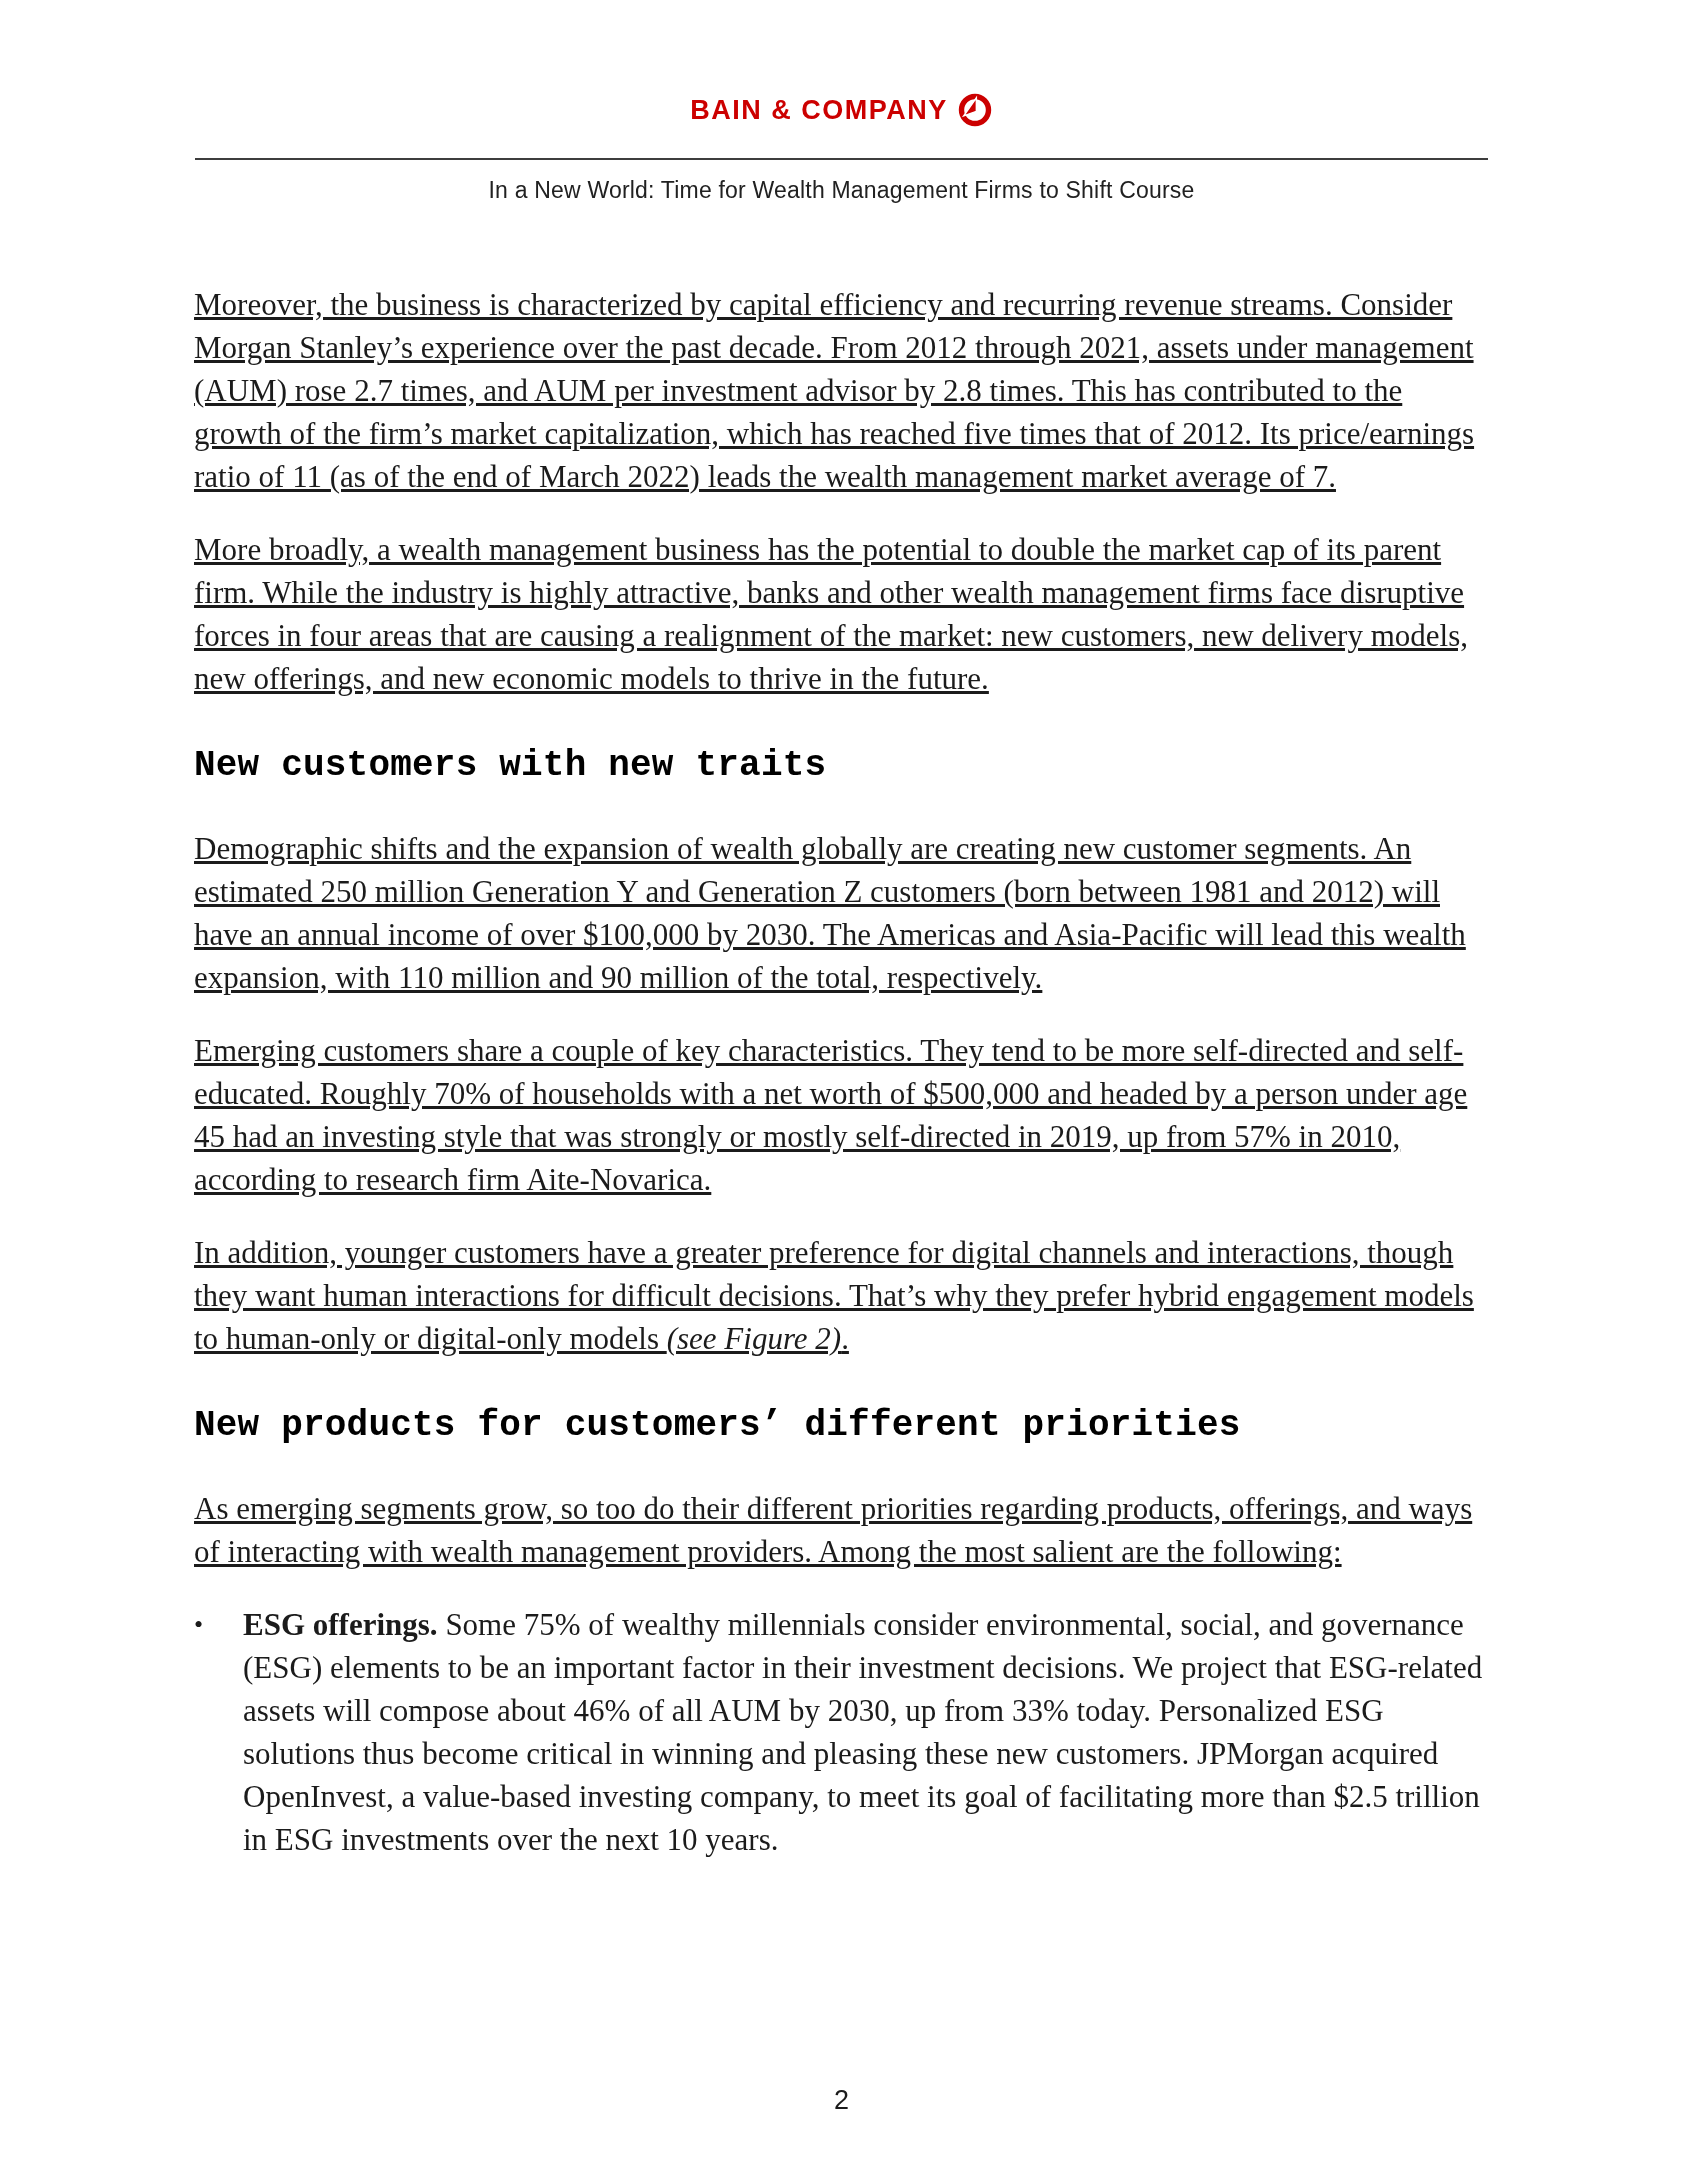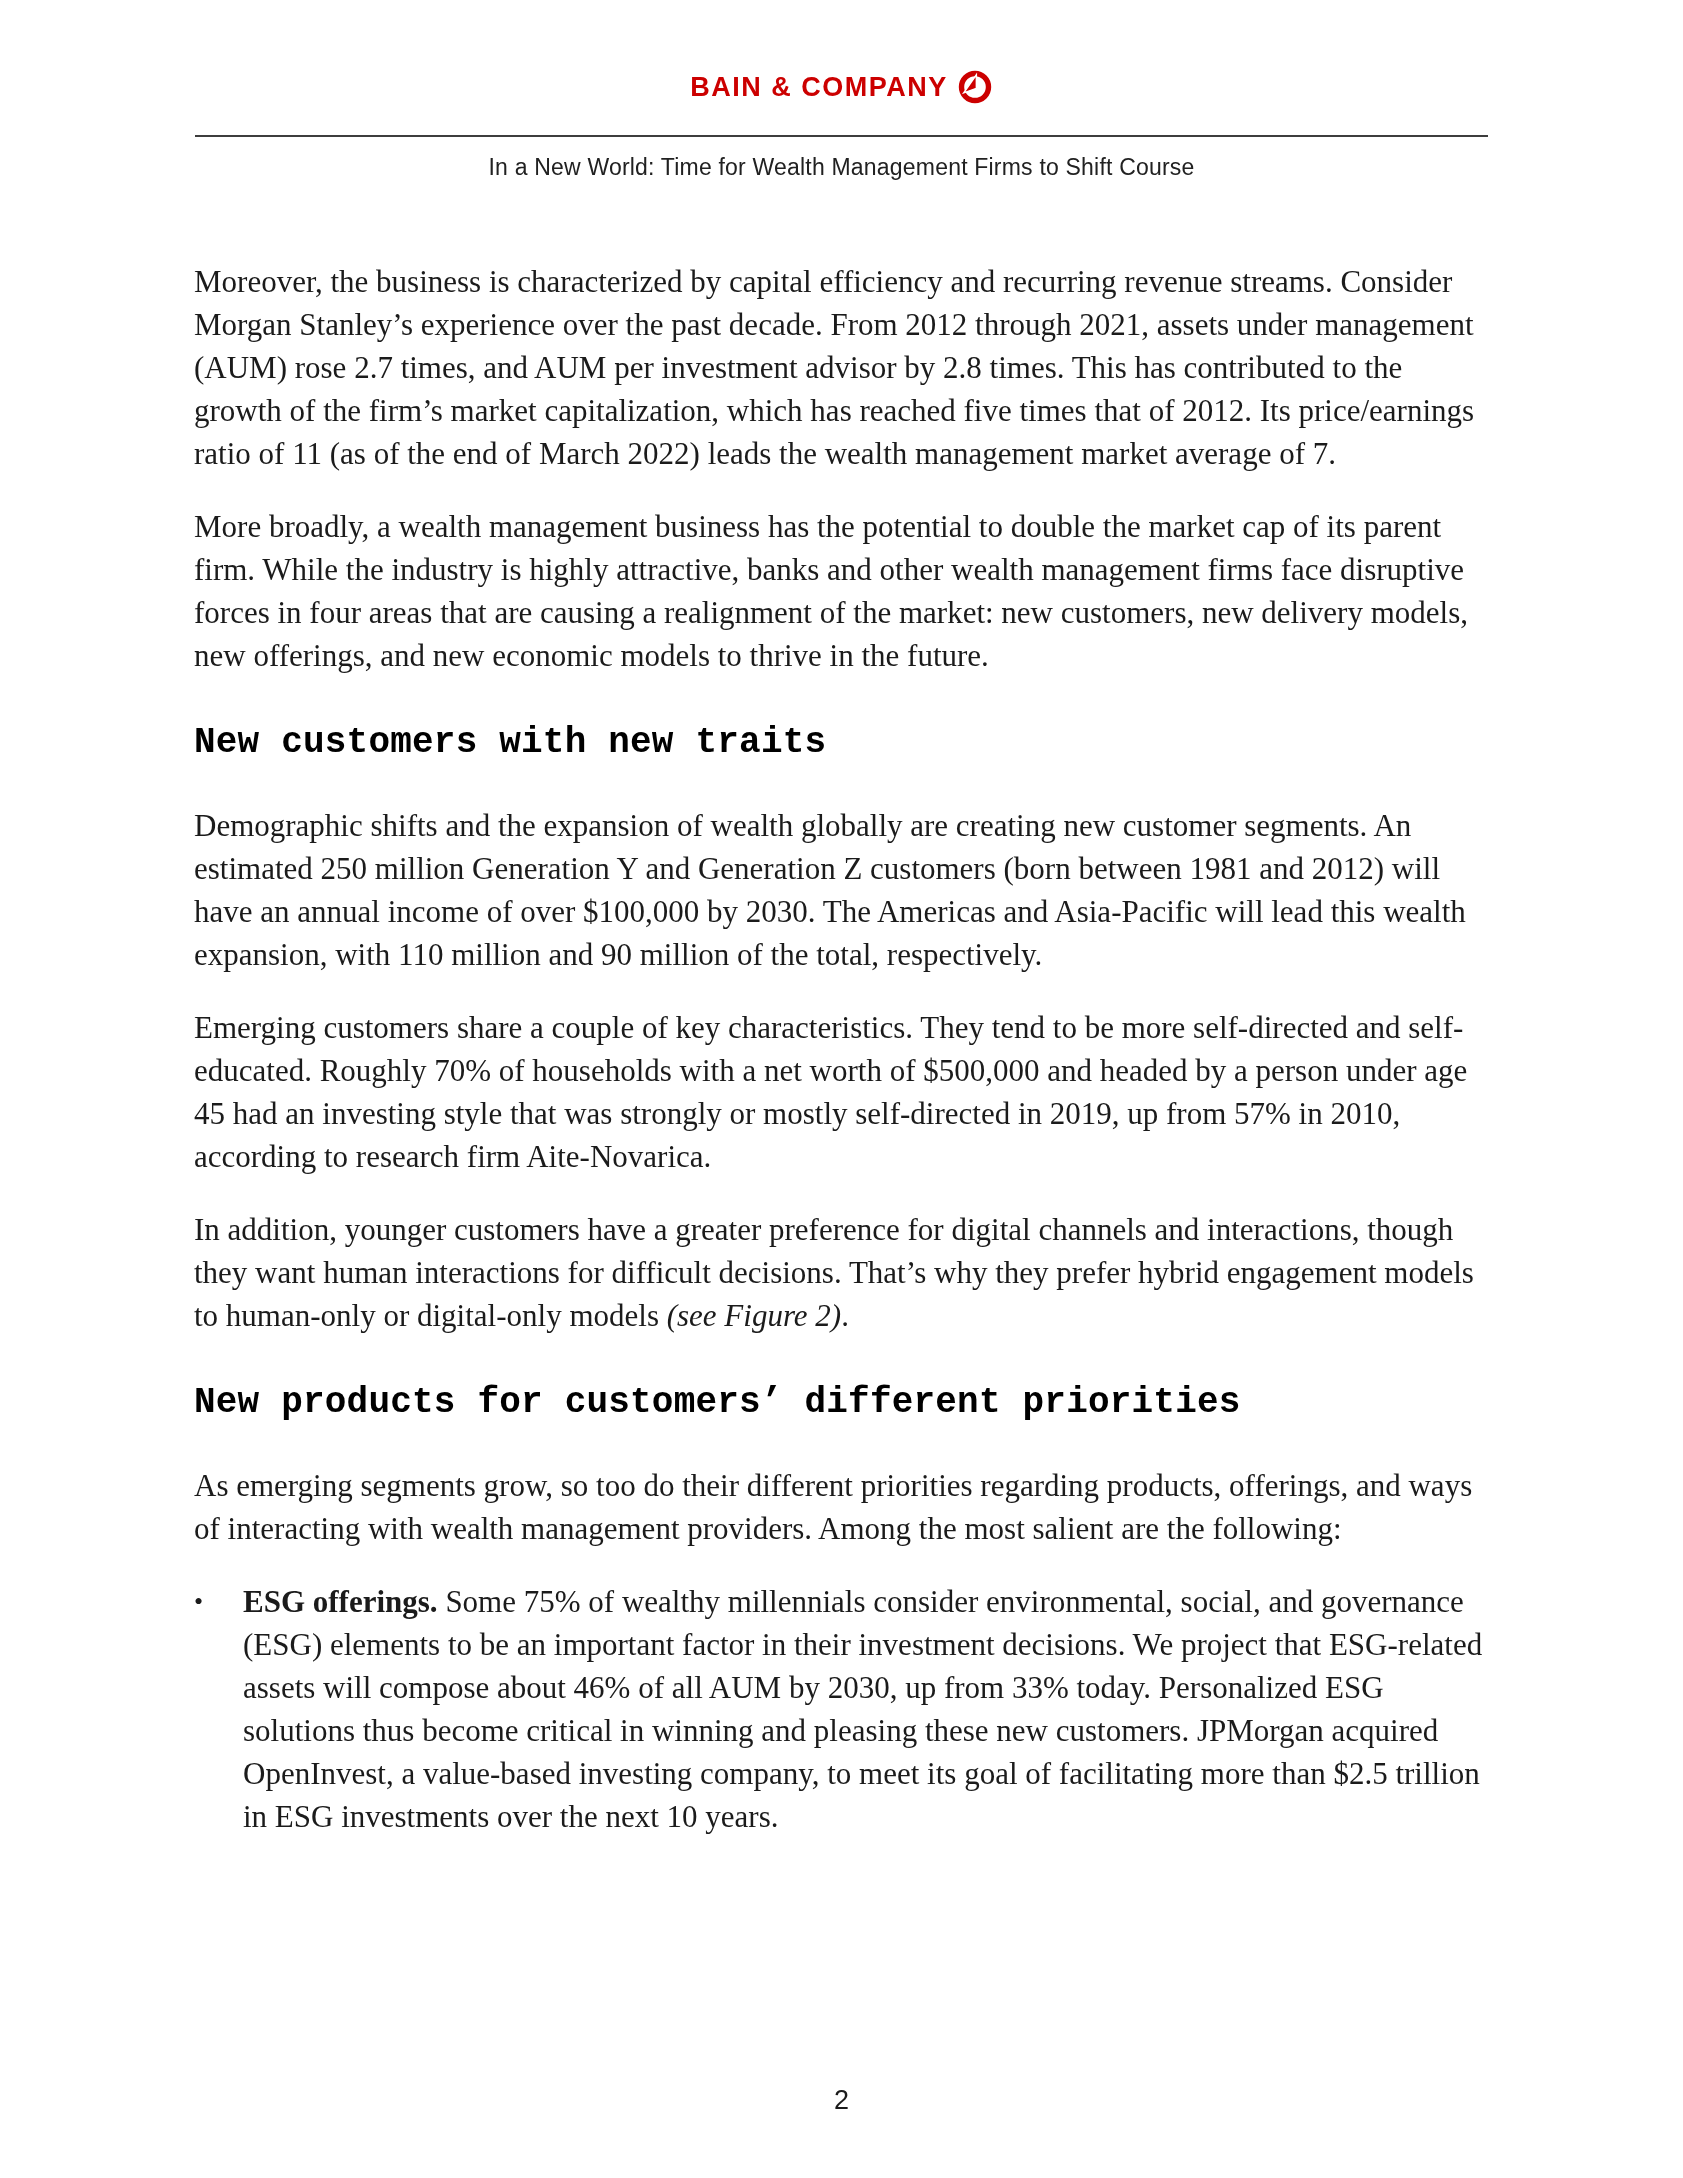--- a/index.html
+++ b/index.html
@@ -19,20 +19,21 @@
   
   .header {
     text-align: center;
     padding-top: 69px;
   }
   .logo {
     display: inline-flex;
     align-items: center;
     gap: 9px;
     color: #cc0000;
+    margin-top: 23px;
   }
   .logo-text {
     font-family: "Liberation Sans", sans-serif;
     font-weight: 700;
     font-size: 27px;
     letter-spacing: 1.5px;
     line-height: 1;
   }
   .logo-mark {
     width: 36px;
@@ -55,20 +56,21 @@
   .body {
     width: 1302px;
     margin-left: 194px;
     margin-top: 79px;
     font-size: 31px;
     line-height: 43px;
     text-align: left;
   }
   .body p {
     margin: 0 0 30px 0;
+    text-decoration: underline;
   }
   .body h2 {
     font-family: Liberation Mono, monospace;
     font-weight: 700;
     font-size: 36px;
     line-height: 43px;
     color: #000000;
     margin: 44px 0 40px 0;
     letter-spacing: 0.2px;
   }

